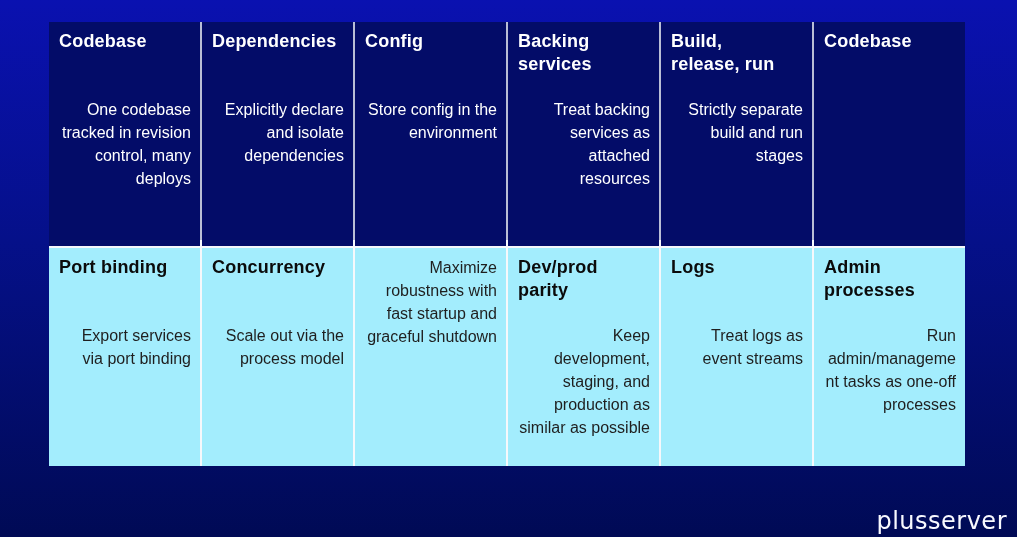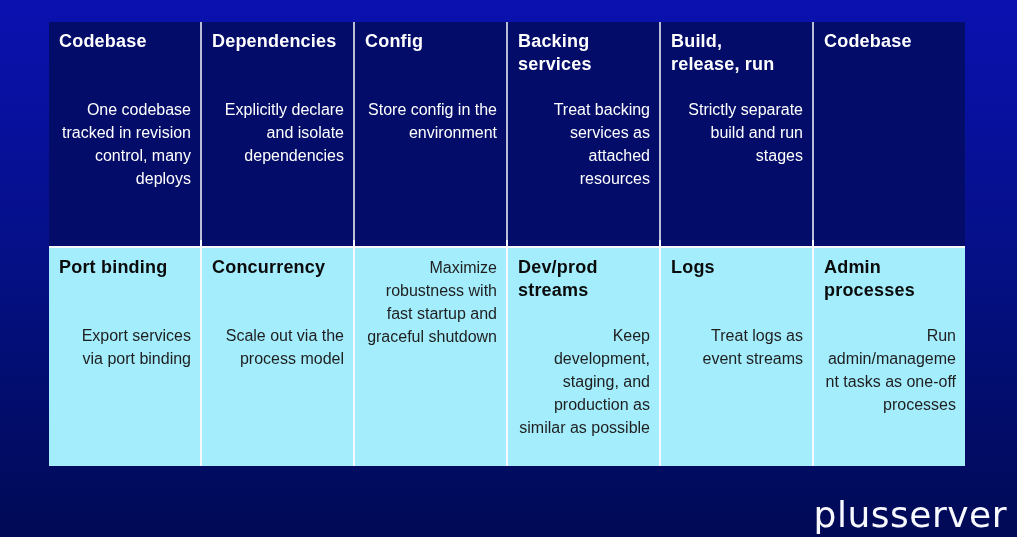--- a/index.html
+++ b/index.html
@@ -41,21 +41,21 @@
     font-size: 16px;
     line-height: 23px;
     overflow-wrap: break-word;
     text-align: right;
   }
   .logo {
     position: absolute;
     right: 10px; bottom: 2px;
     color: #f8f9ff;
     font-family: "DejaVu Sans", sans-serif;
-    font-size: 36px;
+    font-size: 24px;
     letter-spacing: 0.5px;
   }
 </style>
 </head>
 <body>
 
 <div class="factor-table">
 
   <div class="cell dark">
     <div class="title">Codebase</div>
@@ -94,21 +94,21 @@
   <div class="cell light">
     <div class="title">Concurrency</div>
     <div class="desc">Scale out via the process model</div>
   </div>
 
   <div class="cell light">
     <div class="desc">Maximize robustness with fast startup and graceful shutdown</div>
   </div>
 
   <div class="cell light">
-    <div class="title narrow">Dev/prod streams</div>
+    <div class="title narrow">Dev/prod parity</div>
     <div class="desc">Keep development, staging, and production as similar as possible</div>
   </div>
 
   <div class="cell light">
     <div class="title">Logs</div>
     <div class="desc">Treat logs as event streams</div>
   </div>
 
   <div class="cell light">
     <div class="title narrow">Admin processes</div>

